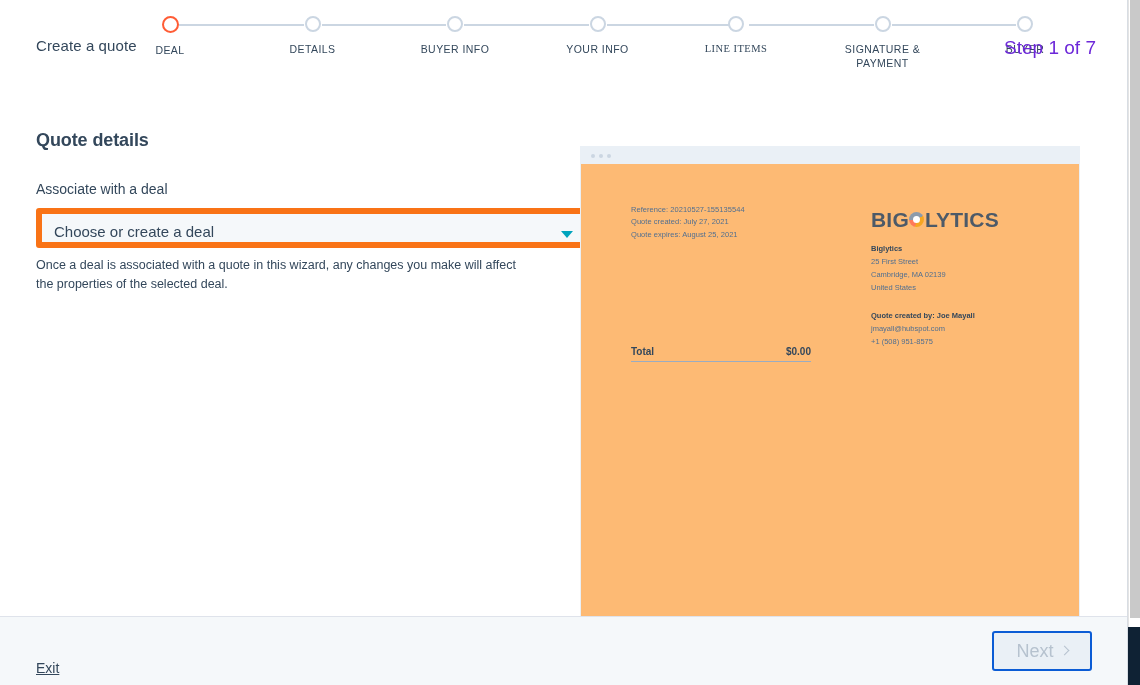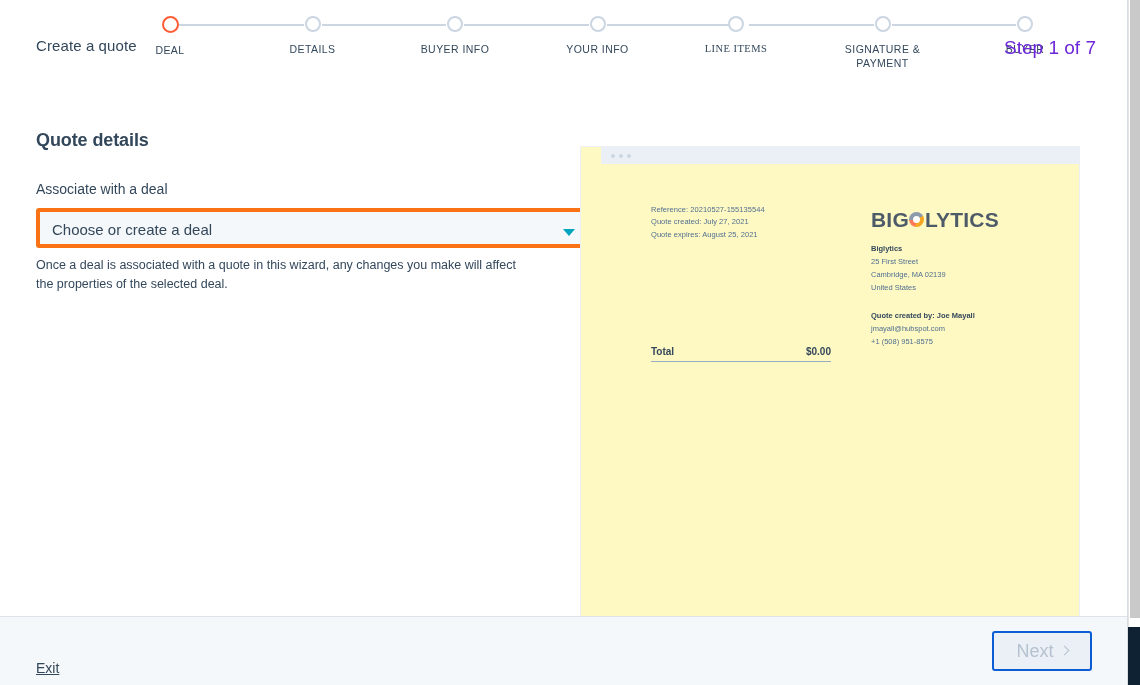--- a/index.html
+++ b/index.html
@@ -124,21 +124,21 @@
   #field-label {
     font-size: 14px;
     color: #33475b;
     margin-bottom: 11px;
   }
   #deal-select {
     position: relative;
     width: 556px;
     height: 40px;
     background: #f5f8fa;
-    border: 4px solid #f97316;
+    border: 6px solid #f97316;
     border-radius: 3px;
     box-sizing: border-box;
   }
   #deal-select-value {
     position: absolute;
     left: 12px;
     top: 9px;
     font-size: 15px;
     color: #33475b;
   }
@@ -159,25 +159,24 @@
     width: 497px;
   }
 
   
   #quote-preview {
     position: absolute;
     left: 580px;
     top: 50px;
     width: 500px;
     height: 470px;
-    background: #fef9c3;
+    background: #fdba74;
     border: 1px solid #eaf0f6;
     border-bottom: none;
     box-sizing: border-box;
-    padding-left: 20px;
   }
   #preview-titlebar {
     height: 17px;
     background: #eaf0f6;
     display: flex;
     align-items: center;
     padding-left: 10px;
     gap: 4px;
   }
   .preview-dot {

